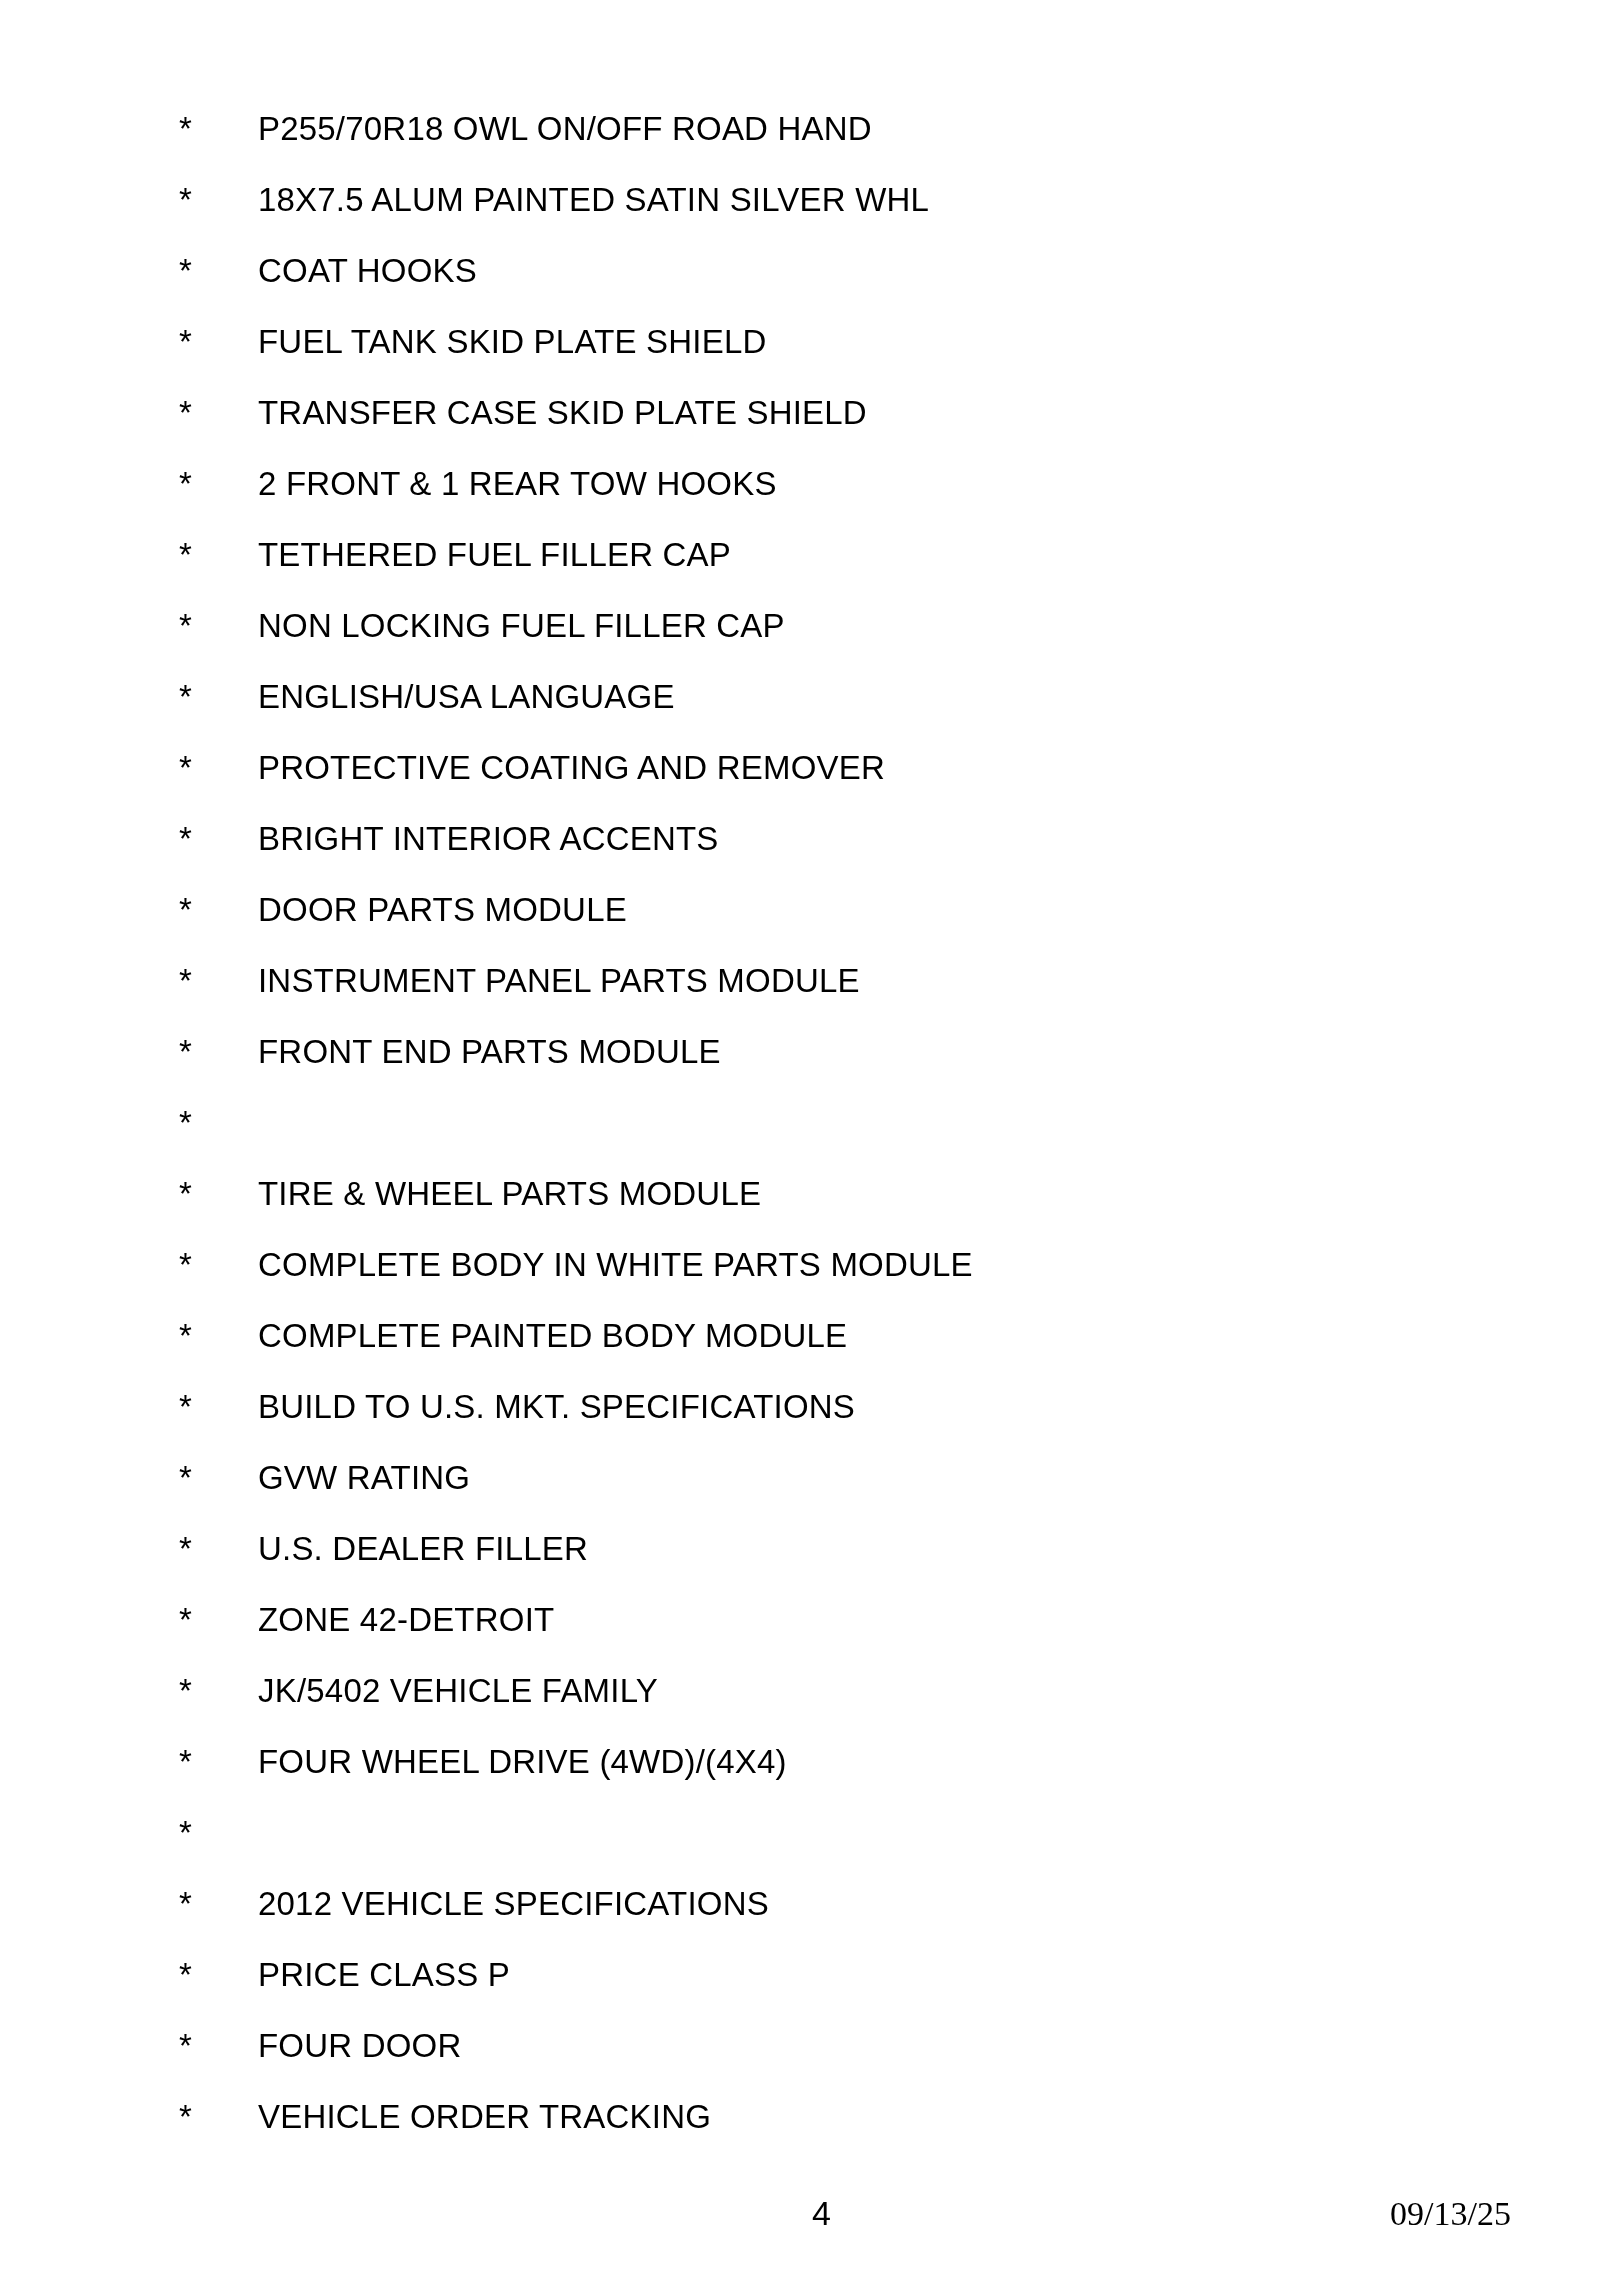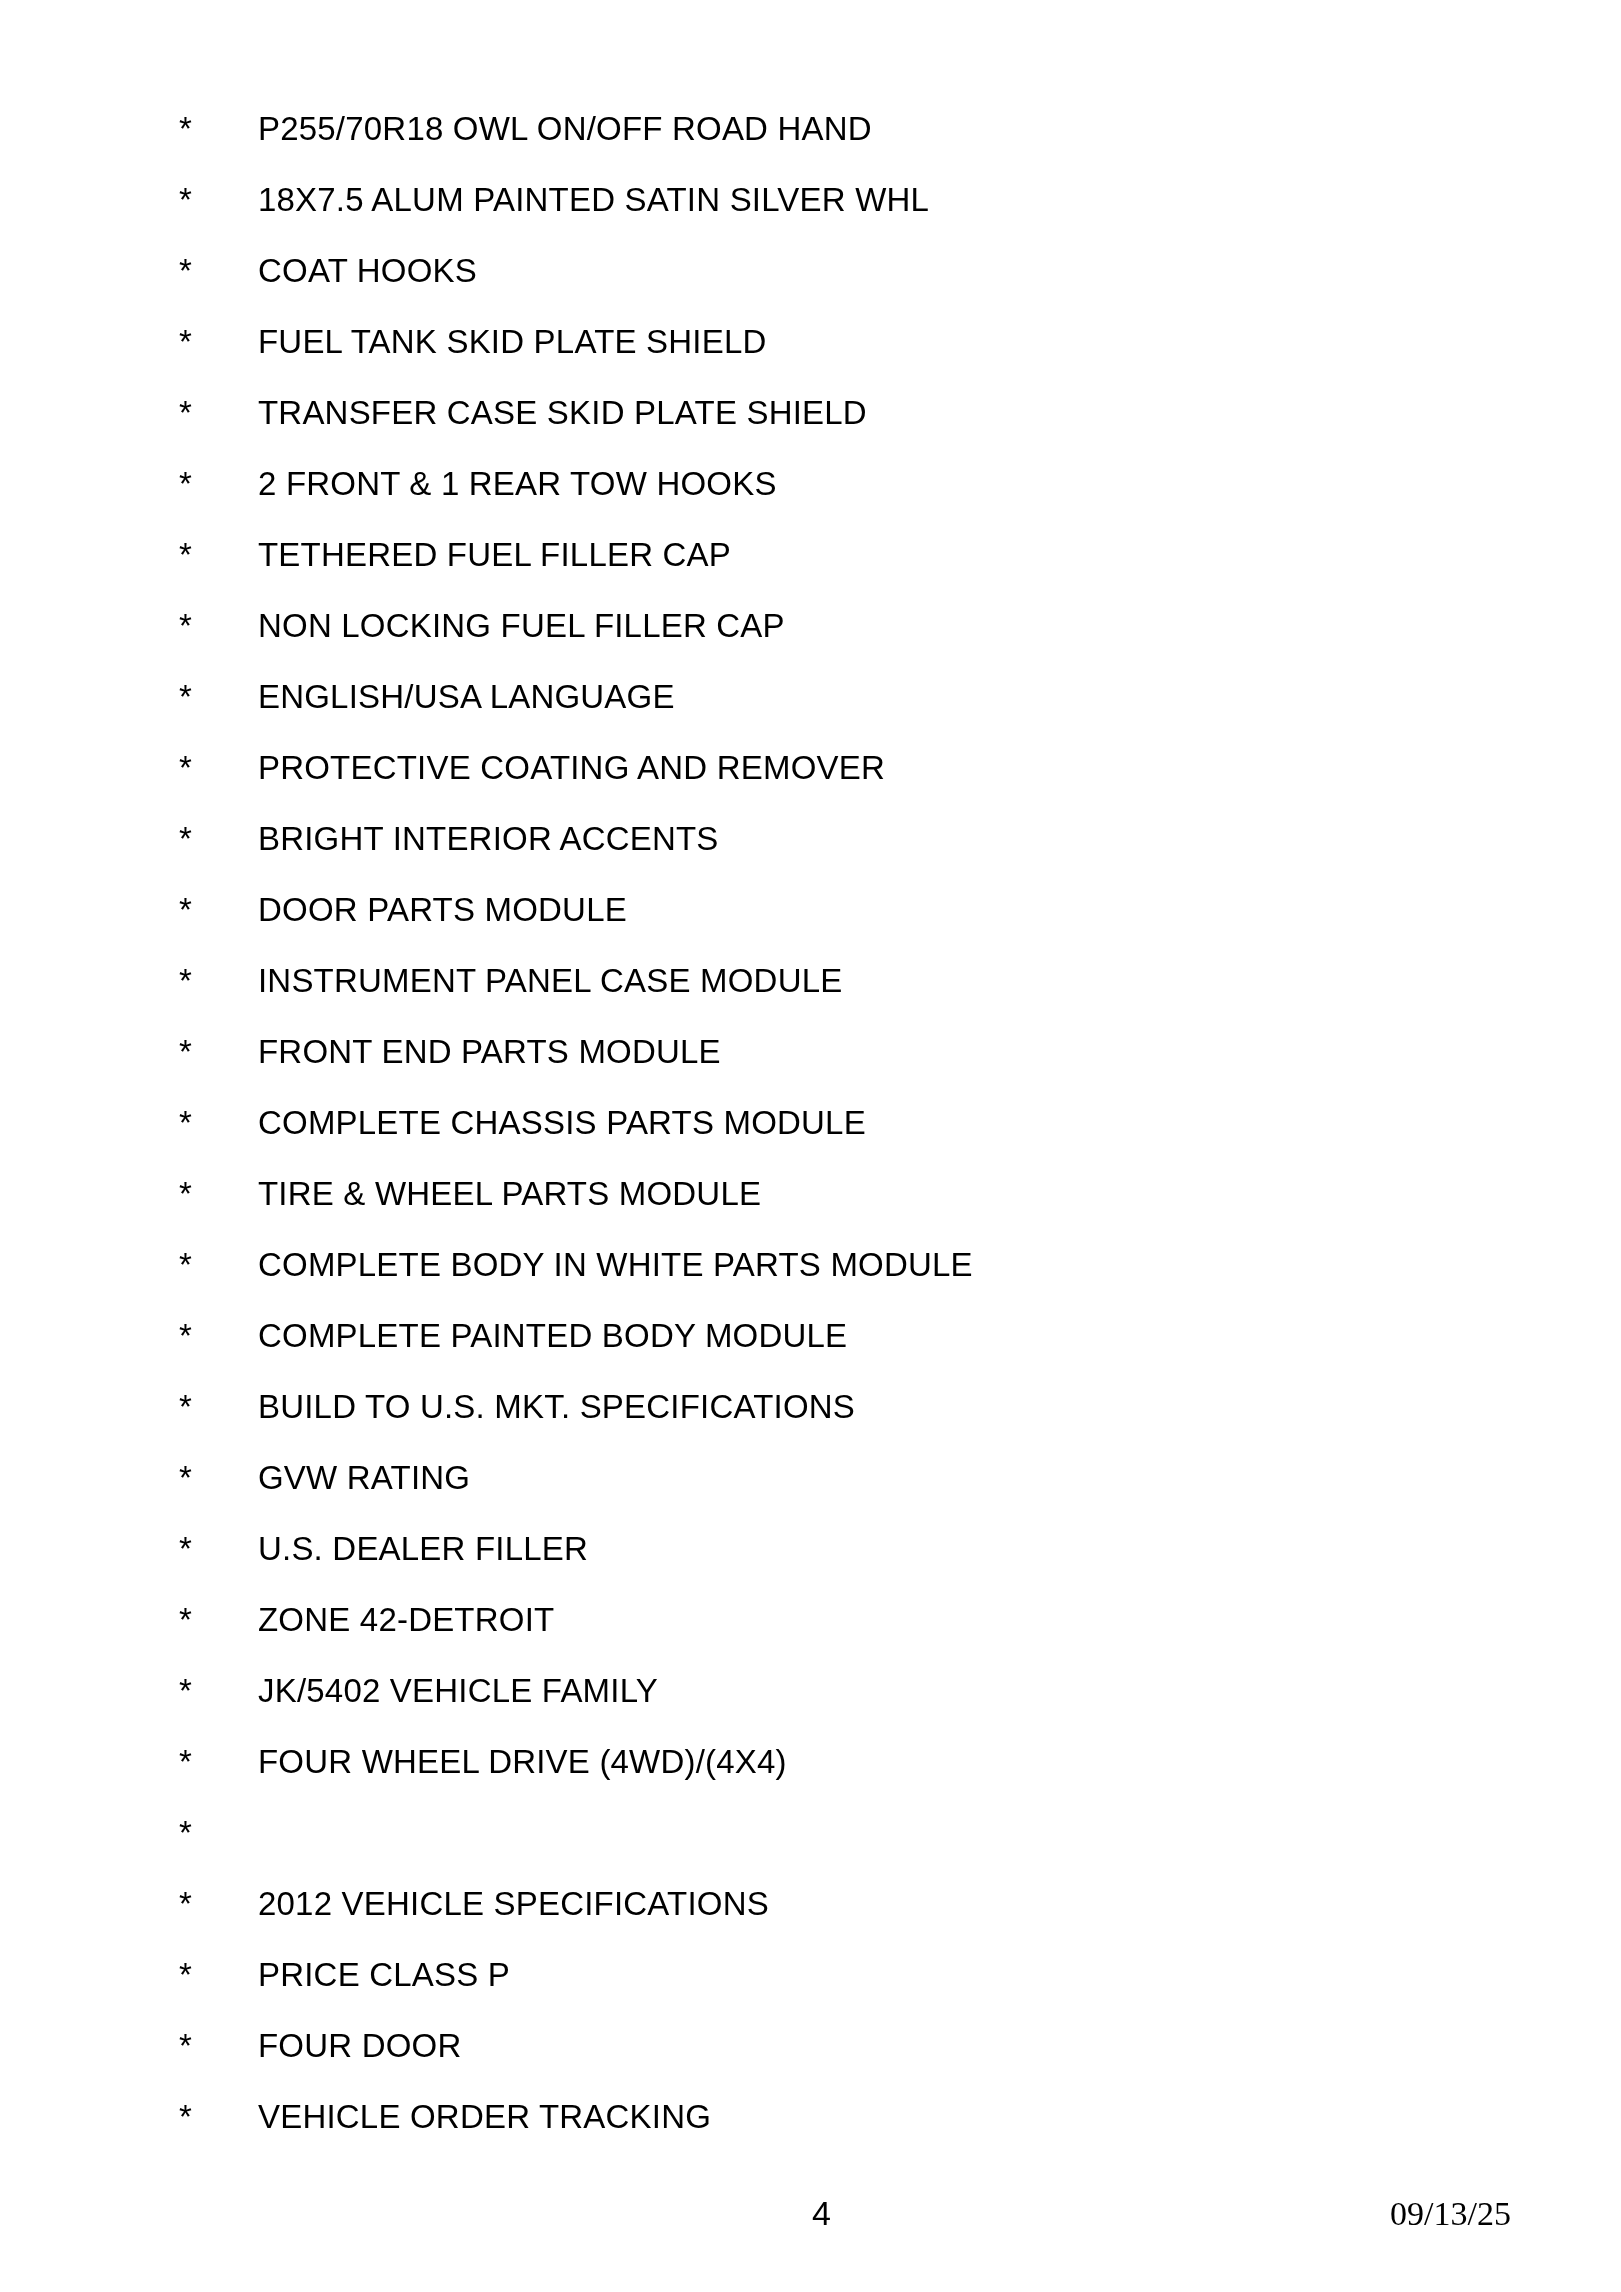--- a/index.html
+++ b/index.html
@@ -114,29 +114,28 @@
       <div class="row">
       <span class="star">*</span>
       <span class="label">BRIGHT INTERIOR ACCENTS</span>
     </div>
       <div class="row">
       <span class="star">*</span>
       <span class="label">DOOR PARTS MODULE</span>
     </div>
       <div class="row">
       <span class="star">*</span>
-      <span class="label">INSTRUMENT PANEL CASE MODULE</span>
+      <span class="label">INSTRUMENT PANEL PARTS MODULE</span>
     </div>
       <div class="row">
       <span class="star">*</span>
       <span class="label">FRONT END PARTS MODULE</span>
     </div>
       <div class="row">
       <span class="star">*</span>
-      <span class="label">COMPLETE CHASSIS PARTS MODULE</span>
     </div>
       <div class="row">
       <span class="star">*</span>
       <span class="label">TIRE &amp; WHEEL PARTS MODULE</span>
     </div>
       <div class="row">
       <span class="star">*</span>
       <span class="label">COMPLETE BODY IN WHITE PARTS MODULE</span>
     </div>
       <div class="row">

